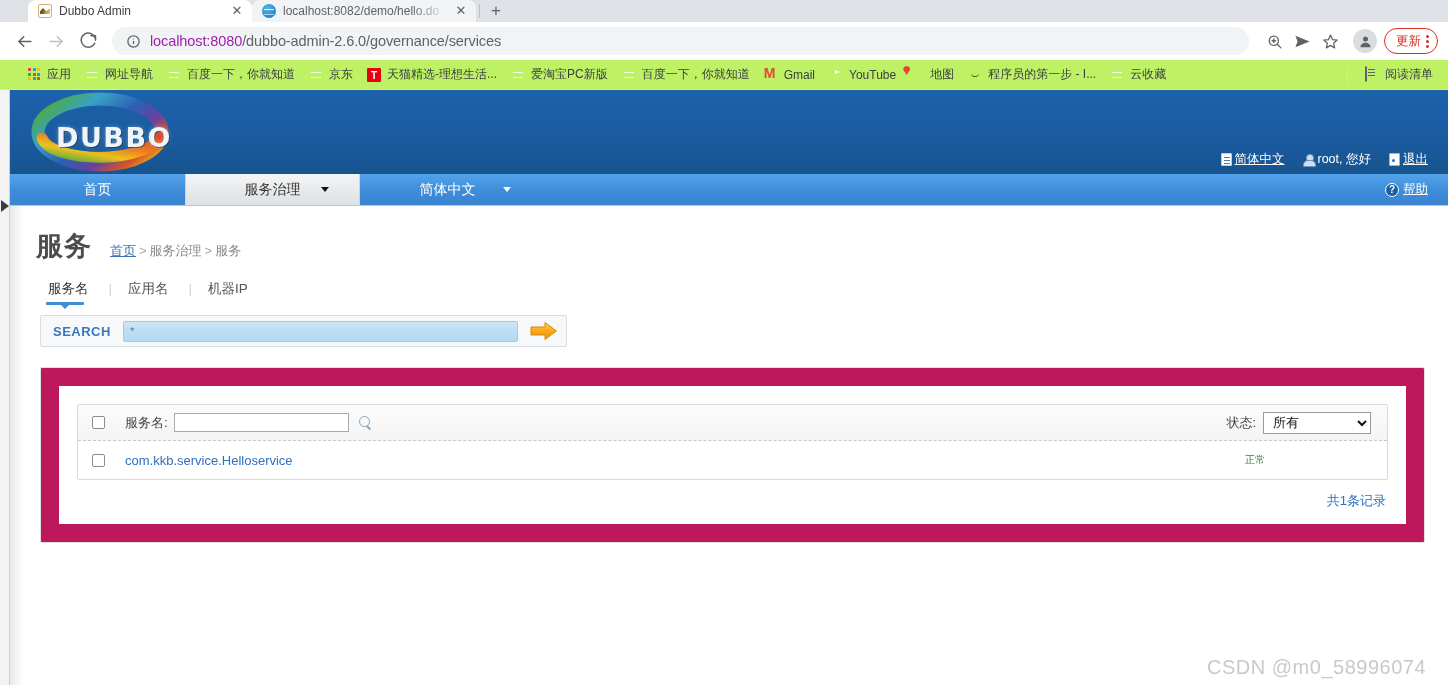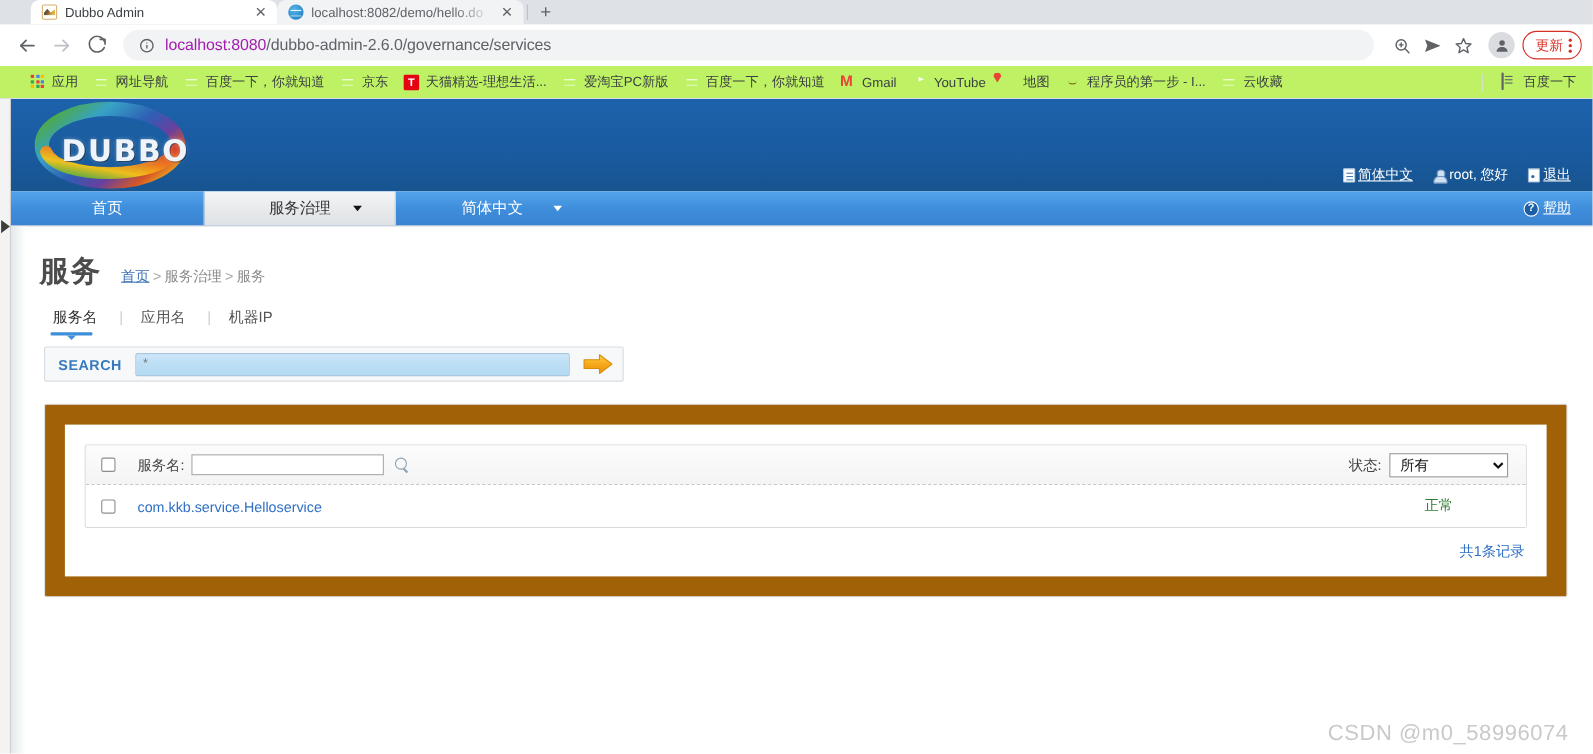--- a/index.html
+++ b/index.html
@@ -479,21 +479,21 @@
     width: 28px; height: 20px;
     position: relative; cursor: pointer;
     flex: 0 0 28px;
   }
 
   
   .outer-panel {
     margin: 20px 0 0 30px;
     width: 1385px;
     height: 176px;
-    background: #a16207;
+    background: #be185d;
     border: 1px solid #e0e0e0;
     border-radius: 2px;
     padding: 18px;
   }
   .inner-panel {
     width: 100%; height: 100%;
     background: #ffffff;
     padding: 18px;
   }
   .table-box {
@@ -558,21 +558,21 @@
   .sel {
     width: 108px; height: 22px;
     border: 1px solid #9a9a9a;
     background: #ffffff;
     font-size: 13px;
     color: #111111;
     padding: 0 2px 0 5px;
     font-family: "Liberation Sans", sans-serif;
     outline: none;
   }
-  .status-ok { color: #2e7d32; font-size: 13px; width: 126px; text-align: center; }
+  .status-ok { color: #2e7d32; font-size: 10px; width: 126px; text-align: left; }
   .total-row {
     display: flex; justify-content: flex-end;
     padding: 12px 2px 0 0;
     font-size: 13px;
   }
   .total-row a { color: #2f6fc4; text-decoration: none; cursor: pointer; }
 
   .watermark {
     position: absolute;
     right: 22px; bottom: 8px;
@@ -741,21 +741,21 @@
 
     <div class="bm">
       <span class="bm-ico"><span class="ico-globe"></span></span>
       <span>云收藏</span>
     </div>
 
     <span style="flex:1"></span>
     <span class="bm-sep"></span>
     <div class="bm">
       <span class="bm-ico"><span class="ico-readlist"></span></span>
-      <span>百度一下</span>
+      <span>阅读清单</span>
     </div>
   </div>
 </div>
 
 <div id="viewport">
   <div class="edge-strip">
     <span class="edge-arrow"></span>
   </div>
 
   <div class="page-inner">

